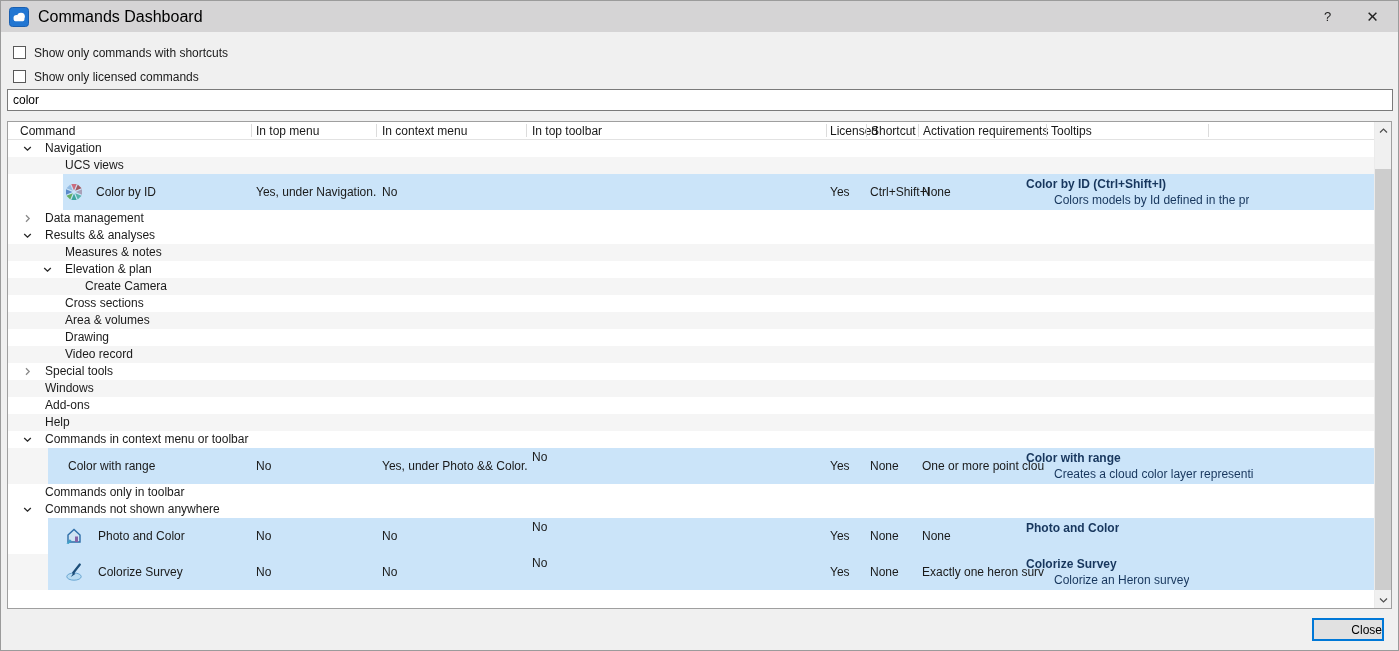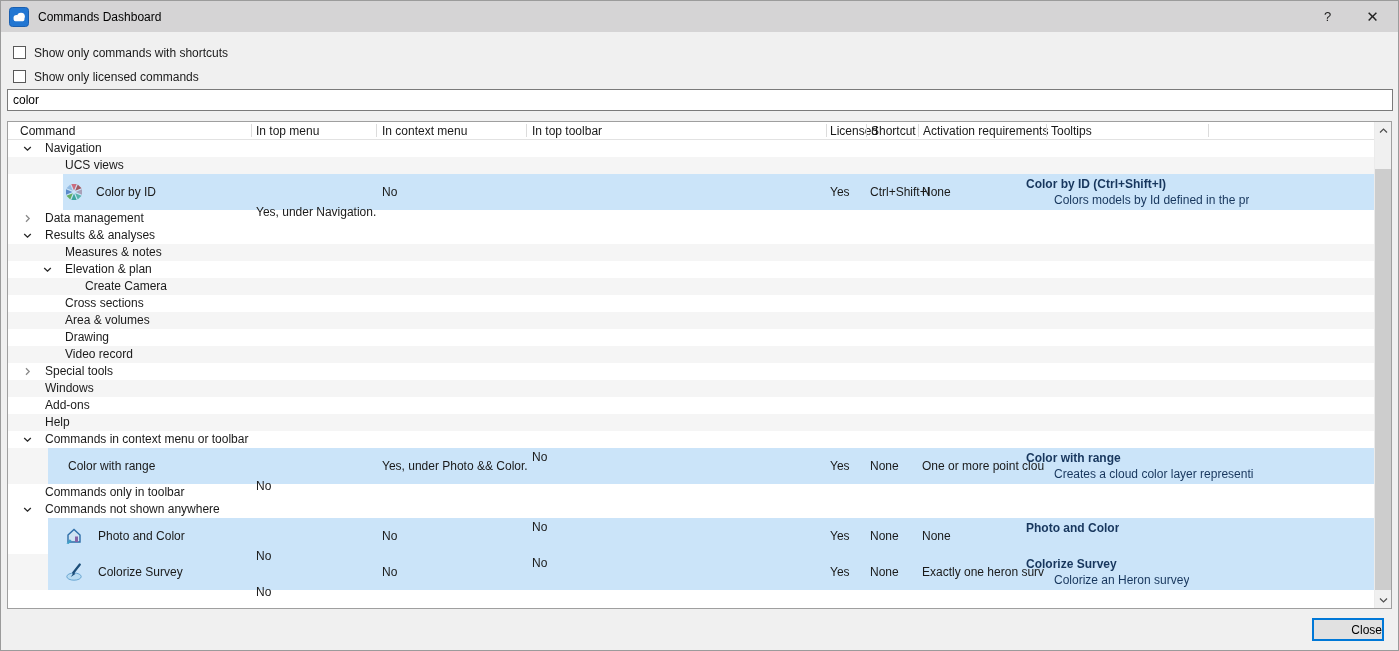--- a/index.html
+++ b/index.html
@@ -13,21 +13,21 @@
     position: relative;
     overflow: hidden;
   }
   
   .titlebar {
     position: absolute; left:0; top:0; right:0; height:31px;
     background: #d5d4d5;
     display: flex; align-items: center;
   }
   .app-icon { width:20px; height:20px; margin-left:8px; display:inline-flex; }
-  .title { margin-left:9px; font-size:12px; color:#000; }
+  .title { margin-left:9px; font-size:16px; color:#000; }
   .tb-btn {
     position:absolute; top:0; height:31px; width:45px;
     display:flex; align-items:center; justify-content:center;
     color:#222; cursor:default;
   }
   .tb-help  { right:48px; font-size:13px; }
   .tb-close { right:3px; font-size:15px; }
   
   .chk {
     position:absolute; left:12px; display:flex; align-items:center;
@@ -69,21 +69,21 @@
   .chev { position:absolute; top:4px; width:9px; height:9px; z-index:2; display:flex; }
   .chev.l1 { left:15px; } .chev.l2 { left:35px; }
   .cat-label { position:absolute; top:0; line-height:17px; white-space:nowrap; z-index:2; }
   .cat-label.l1 { left:37px; } .cat-label.l2 { left:57px; } .cat-label.l3 { left:77px; }
   .cmd-icon { position:absolute; left:57px; top:9px; width:18px; height:18px; z-index:2; display:flex; }
   .cmd-label { position:absolute; top:10px; line-height:16px; white-space:nowrap; z-index:2; }
   .v-a .cmd-label { left:88px; }
   .v-b .cmd-label { left:60px; }
   .v-c .cmd-label { left:90px; }
   .cell { position:absolute; z-index:2; white-space:nowrap; color:#1a1a1a; }
-  .c-topmenu  { left:248px; top:10px; line-height:16px;margin-top:20px; }
+  .c-topmenu  { left:248px; top:10px; line-height:16px; }
   .c-ctxmenu  { left:374px; top:10px; line-height:16px; }
   .c-toolbar  { left:524px; top:2px;  line-height:15px; width:340px; white-space:pre-line; }
   .c-licensed { left:822px; top:10px; line-height:16px; }
   .c-shortcut { left:862px; top:10px; line-height:16px; }
   .c-activ    { left:914px; top:10px; line-height:16px; width:122px; overflow:hidden; }
   .c-ttl  { left:1018px; top:3px;  line-height:15px; font-weight:bold; color:#17365d; max-width:330px; overflow:hidden; }
   .c-tbody{ left:1046px; top:19px; line-height:15px; color:#17365d; max-width:302px; overflow:hidden; }
   
   .vscroll {
     position:absolute; top:0; right:0; bottom:0; width:17px;

